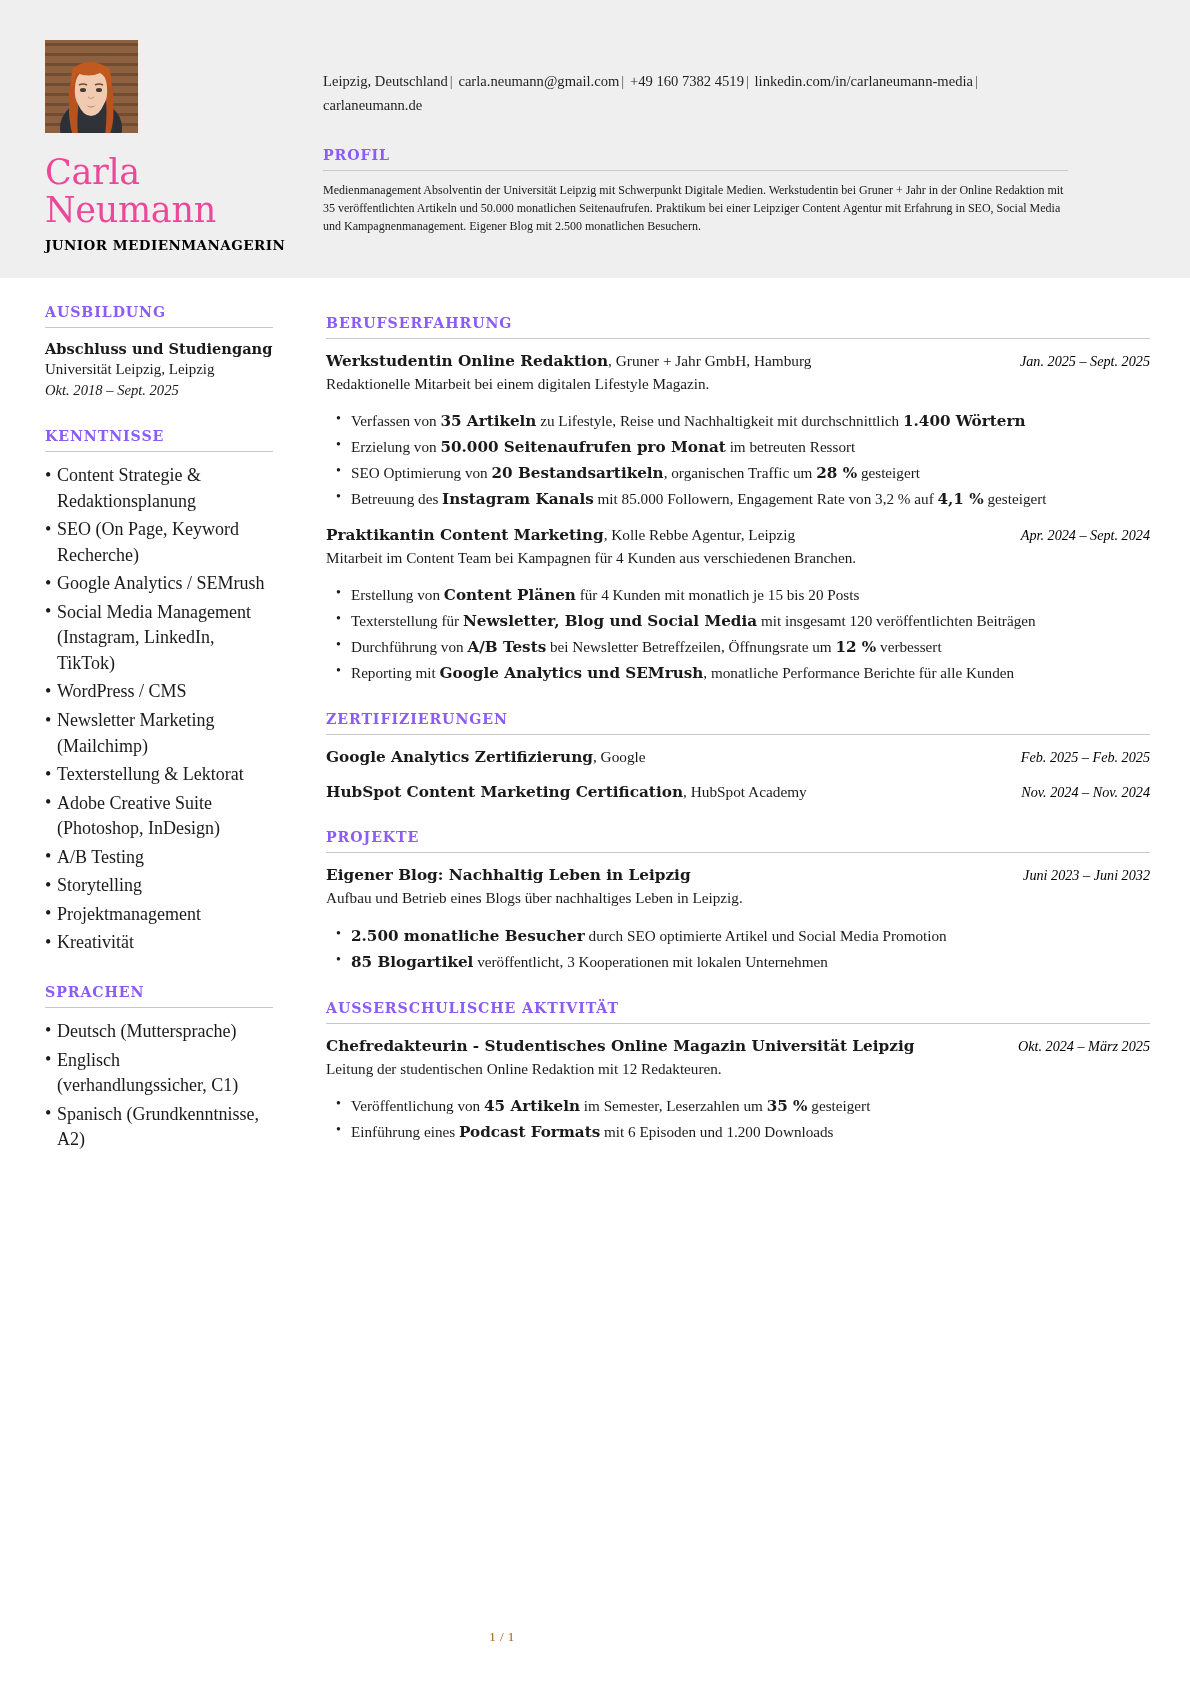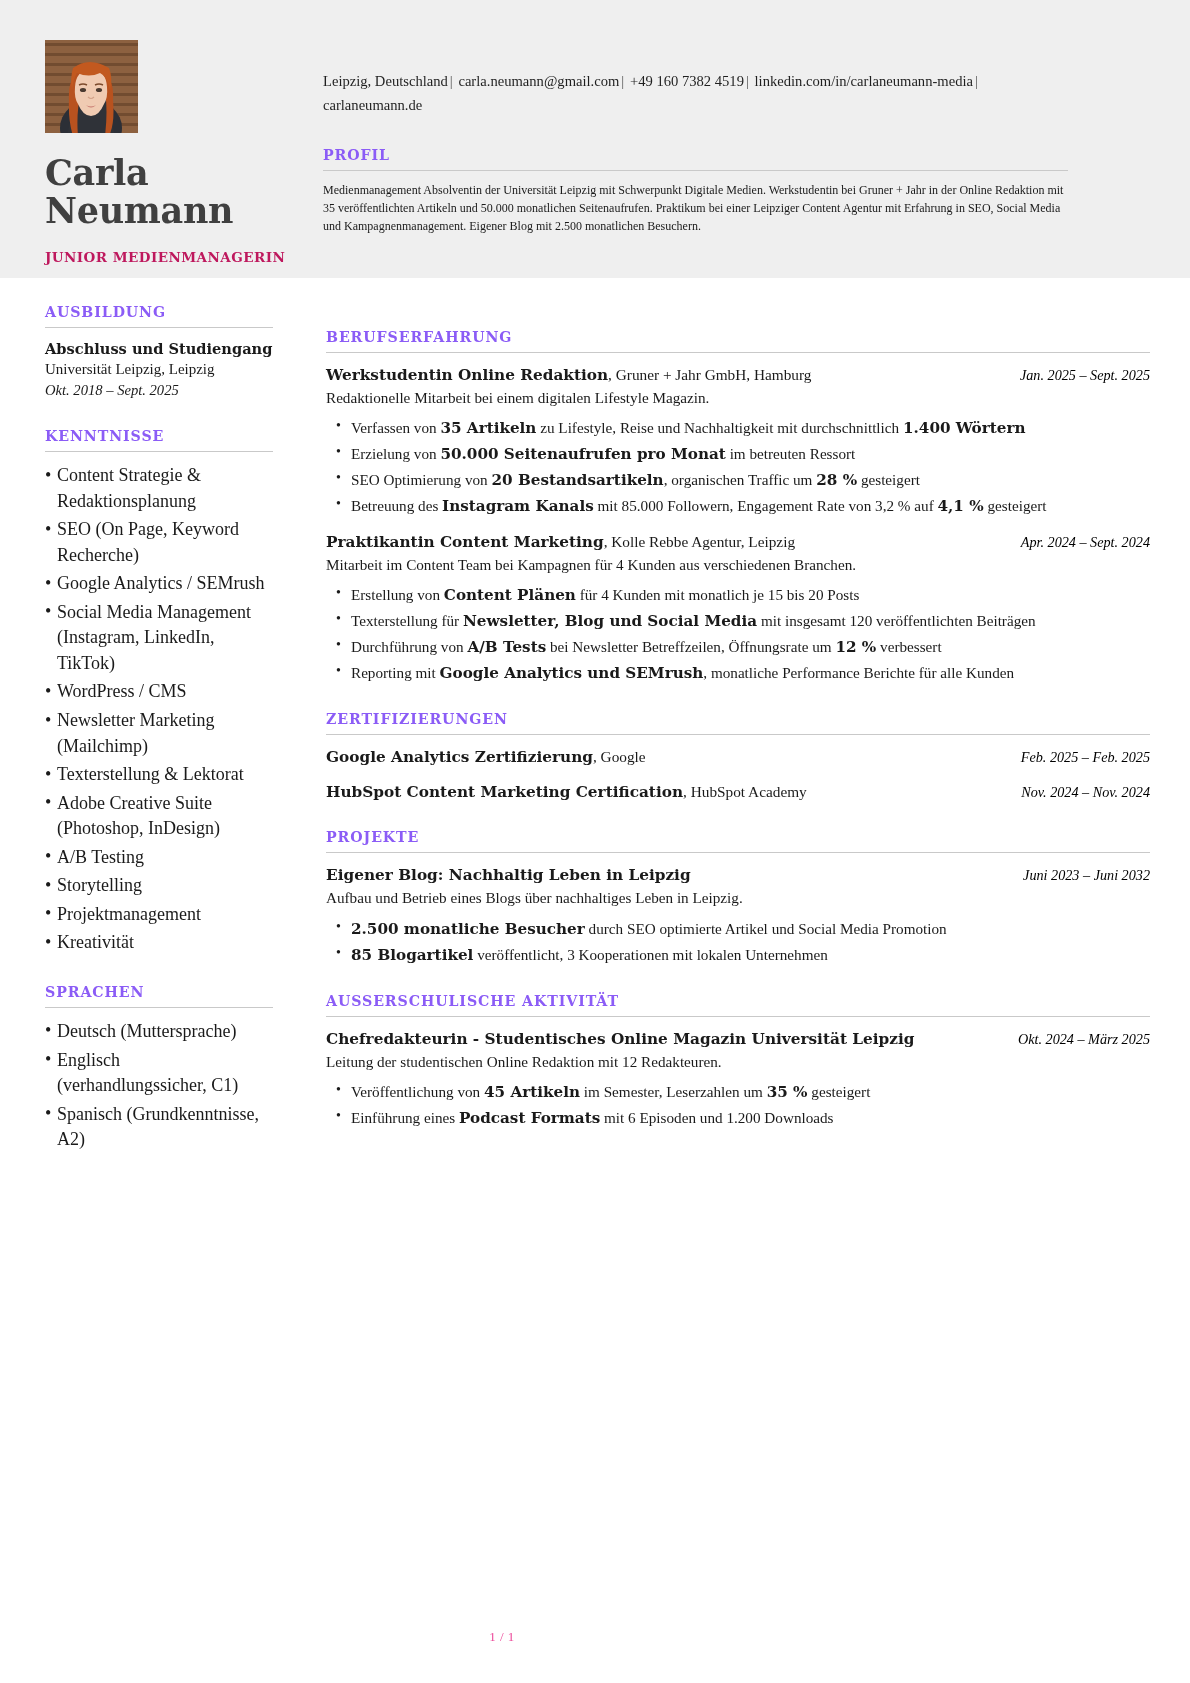--- a/index.html
+++ b/index.html
@@ -63,35 +63,35 @@
     width: 93px;
     height: 93px;
     overflow: hidden;
     background: #8a5a33;
     display: block;
   }
   .photo svg { display: block; }
 
   .name {
     font-family: "DejaVu Serif", "Liberation Serif", serif;
-    font-weight: 700;
+    font-weight: 400;
     font-size: 35px;
     line-height: 1.08;
     letter-spacing: -0.3px;
     margin-top: 21px;
-    color: #404040;
+    color: #ec4899;
   }
 
   .jobtitle {
     font-family: "DejaVu Serif", "Liberation Serif", serif;
     font-weight: 700;
     font-size: 13.5px;
     letter-spacing: 0.45px;
-    margin-top: 19px;
-    color: #be185d;
+    margin-top: 7px;
+    color: #000000;
   }
 
   .headerright {
     flex: 1;
     padding-left: 28px;
     padding-top: 30px;
   }
 
   .contactline {
     font-size: 14.6px;
@@ -203,21 +203,21 @@
   }
 
   .entry-sub {
     font-size: 15.2px;
     line-height: 1.42;
     margin-top: 1px;
   }
 
   .bullets {
     list-style: none;
-    margin-top: 9px;
+    margin-top: 16px;
     margin-bottom: 2px;
   }
   .bullets li {
     font-size: 15.2px;
     line-height: 1.44;
     padding-left: 25px;
     position: relative;
     margin-bottom: 3px;
   }
   .bullets li::before {
@@ -234,21 +234,21 @@
 
   .cert-row { margin-bottom: 6px; }
 
   .footer {
     position: absolute;
     left: 0;
     bottom: 38px;
     width: 1004px;
     text-align: center;
     font-size: 13px;
-    color: #ec4899;
+    color: #a16207;
     letter-spacing: 0.5px;
   }
 </style>
 </head>
 <body>
 
 <div class="page">
   <div class="banner"></div>
   <div class="leftband"></div>
 

